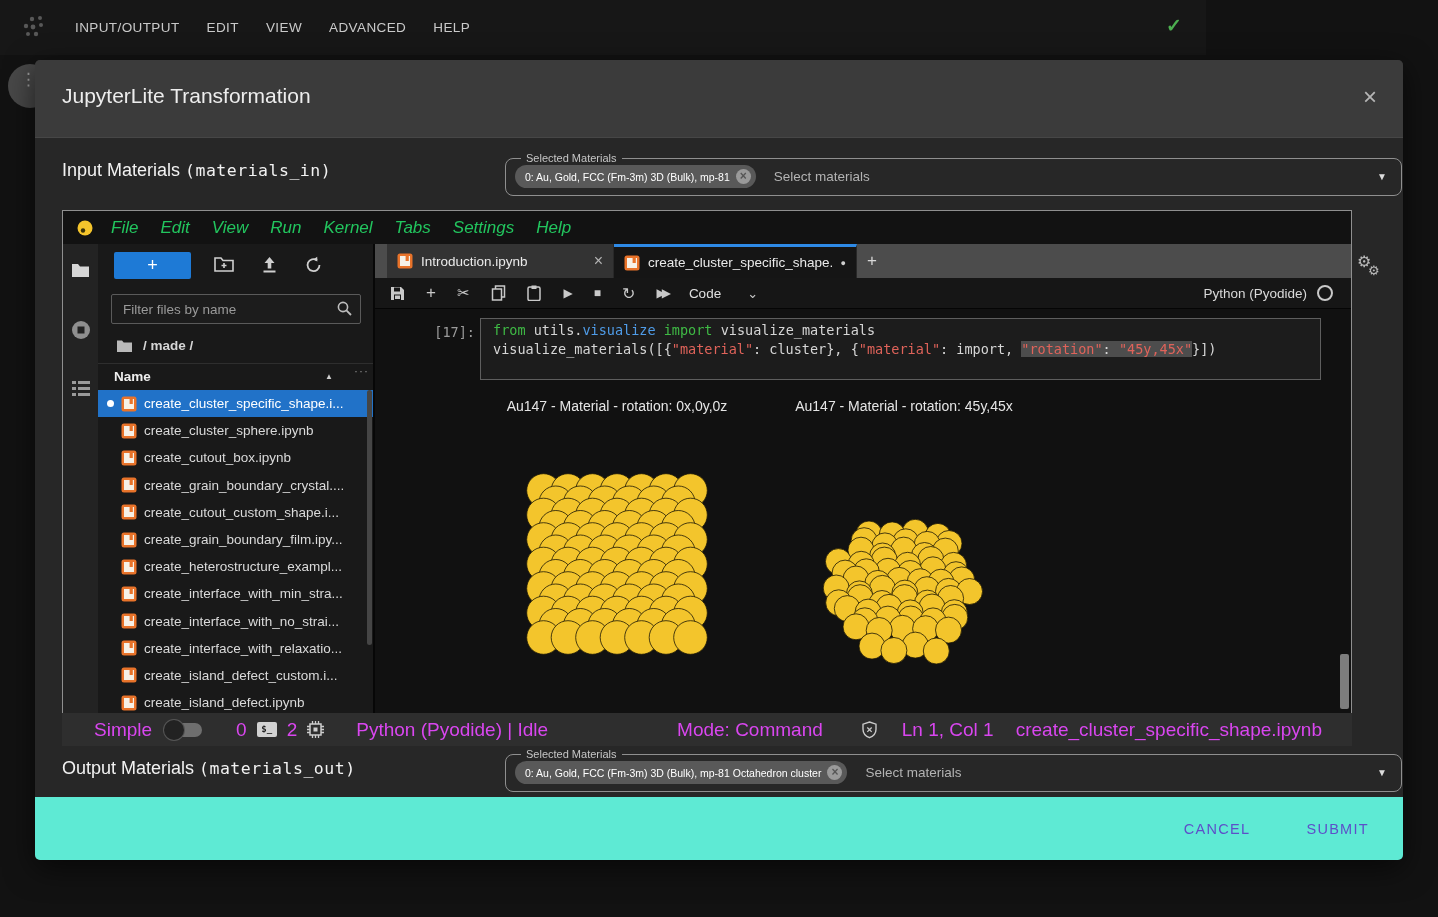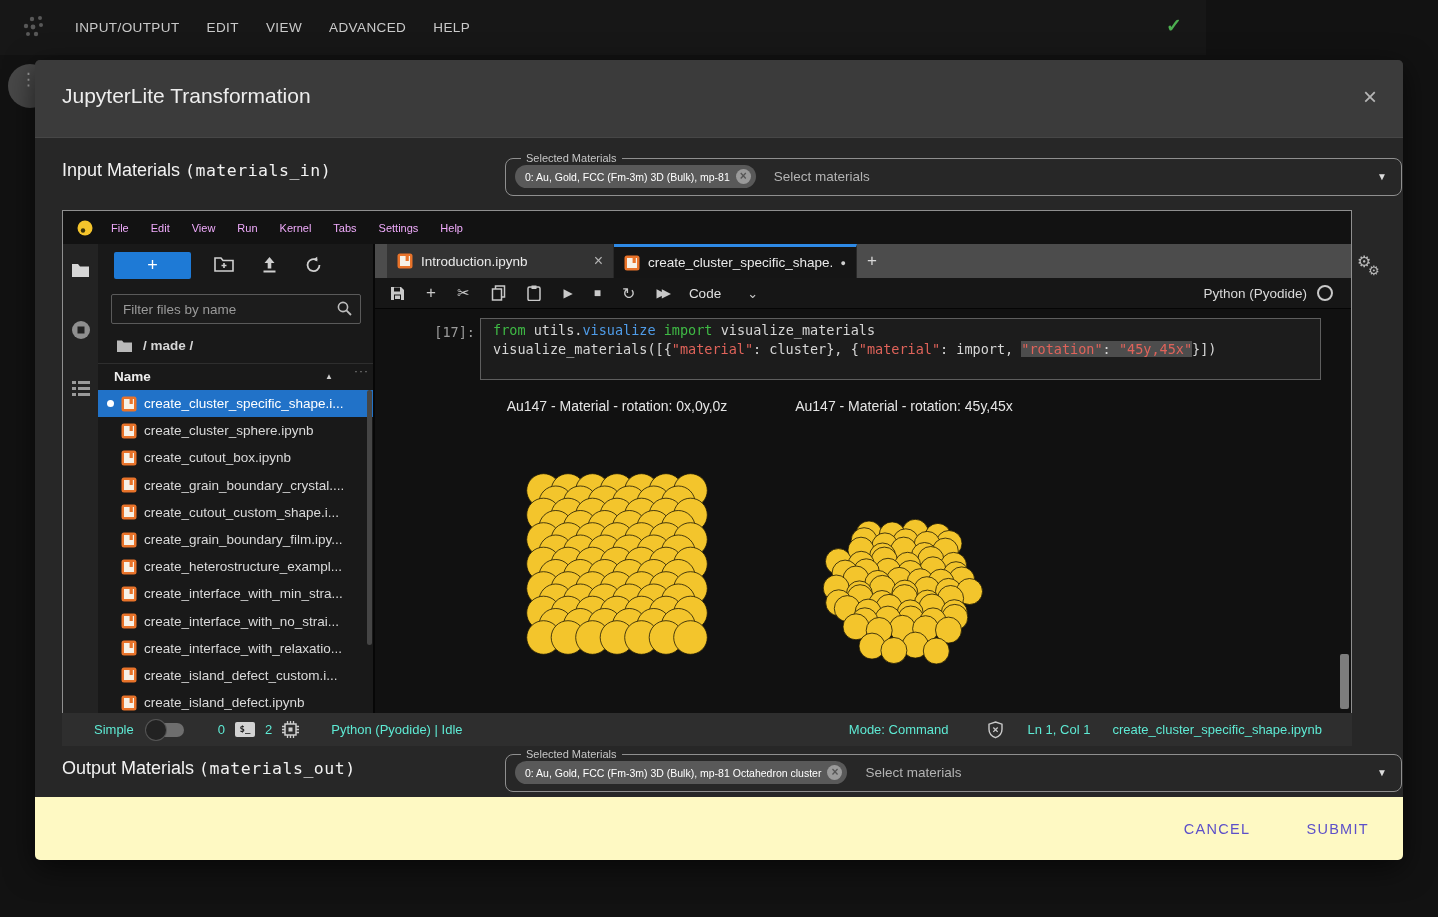--- a/index.html
+++ b/index.html
@@ -43,21 +43,21 @@
   .chip-del{width:15px;height:15px;border-radius:50%;background:#9a9a9a;color:#565656;font-size:12px;
             line-height:14px;text-align:center;font-weight:bold;cursor:pointer;}
   .placeholder{font-size:13.5px;color:#b3b3b3;margin-left:18px;margin-top:-6px;}
   .field-caret{margin-left:auto;margin-top:-6px;font-size:10px;color:#dcdcdc;cursor:pointer;}
 
   
   .jframe{position:absolute;left:27px;top:150px;width:1288px;height:503px;border:1px solid #8f8f8f;
           background:#161616;box-sizing:content-box;}
   .jmenubar{position:absolute;left:0;top:0;right:0;height:33px;background:#121212;display:flex;align-items:center;padding-left:9px;}
   .jlite-logo{margin:0 6px 0 4px;}
-  .jmenu-item{padding:0 11px;font-size:11px;color:#f0abfc;cursor:default;}
+  .jmenu-item{padding:0 11px;font-size:17px;color:#22c55e;cursor:default;font-style:italic;}
   .jbody{position:absolute;left:0;top:33px;right:0;bottom:0;}
 
   .activity{position:absolute;left:0;top:0;width:35px;bottom:0;background:#232323;}
   .activity .act{position:absolute;left:8px;}
 
   .fpanel{position:absolute;left:35px;top:0;width:275px;bottom:0;background:#191919;}
   .fp-plus{position:absolute;left:16px;top:8px;width:77px;height:27px;background:#1E7AD6;border:none;border-radius:2px;
            color:#fff;font-size:18px;line-height:27px;text-align:center;cursor:pointer;padding:0;}
   .fp-ico{position:absolute;top:12px;cursor:pointer;}
   .filter-wrap{position:absolute;left:13px;top:50px;width:248px;height:28px;background:#1c1c1c;border:1px solid #5a5a5a;border-radius:2px;}
@@ -113,35 +113,35 @@
   .tok-sth{color:#E0635A;background:#4d4d4d;} .tok-plh{color:#d6d6d6;background:#4d4d4d;}
   .out-caption{position:absolute;top:90px;transform:translateX(-50%);font-size:14px;color:#e6e6e6;white-space:nowrap;}
   .cap-left{left:242px;} .cap-right{left:529px;}
   #cluster-svg{position:absolute;left:0;top:0;}
   .nb-scrollbar{position:absolute;right:2px;top:0;bottom:0;width:9px;}
   .nb-scrollbar .nb-thumb{position:absolute;right:0;bottom:5px;width:9px;height:55px;background:#7d7d7d;border-radius:2px;}
 
   
   .statusbar{position:absolute;left:27px;top:653px;width:1290px;height:33px;background:#2e2e2e;
              display:flex;align-items:center;padding:0 30px 0 32px;box-sizing:border-box;}
-  .sb{font-size:13px;color:#5eead4;white-space:nowrap;}
+  .sb{font-size:19px;color:#d946ef;white-space:nowrap;}
   .toggle{position:relative;width:36px;height:14px;background:#6e6e6e;border-radius:7px;margin:0 34px 0 14px;cursor:pointer;}
   .toggle .knob{position:absolute;left:-2px;top:-3px;width:20px;height:20px;border-radius:50%;background:#222;
                 box-shadow:0 0 0 1px #555;}
   .term-badge{width:20px;height:15px;background:#d2d2d2;border-radius:2px;color:#1e1e1e;font-size:9px;font-weight:bold;
               text-align:center;line-height:15px;margin:0 10px;cursor:pointer;}
   .cpu-ico{margin:0 10px;cursor:pointer;}
   .sb-kstatus{margin-left:22px;cursor:pointer;}
   .sb-right{margin-left:auto;display:flex;align-items:center;}
   .sb-mode{cursor:pointer;}
   .shield{margin:0 24px 0 38px;cursor:pointer;}
   .sb-pos{cursor:pointer;margin-right:22px;}
 
   
-  .dlg-footer{position:absolute;left:0;right:0;bottom:0;height:63px;background:#fef9c3;
+  .dlg-footer{position:absolute;left:0;right:0;bottom:0;height:63px;background:#5eead4;
               display:flex;align-items:center;justify-content:flex-end;gap:48px;padding-right:30px;box-sizing:border-box;}
   .dlg-btn{background:none;border:none;color:#5D50C9;font-size:14.5px;letter-spacing:1.3px;cursor:pointer;
            font-family:"Liberation Sans",sans-serif;padding:6px 4px;}
 
   
   .gears{position:absolute;left:1320px;top:192px;width:40px;height:40px;color:#b9b9b9;cursor:pointer;}
   .gears .g1{position:absolute;left:2px;top:0;font-size:16px;}
   .gears .g2{position:absolute;left:13px;top:11px;font-size:13px;}
 </style>
 </head>

